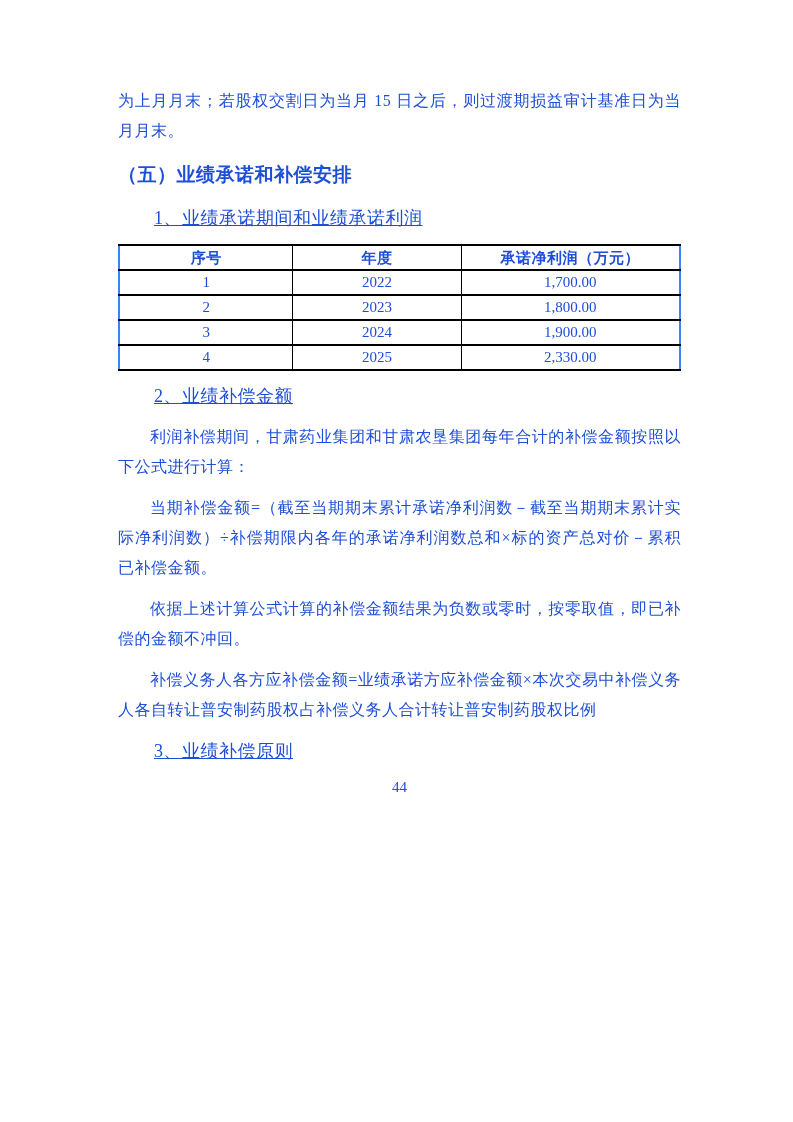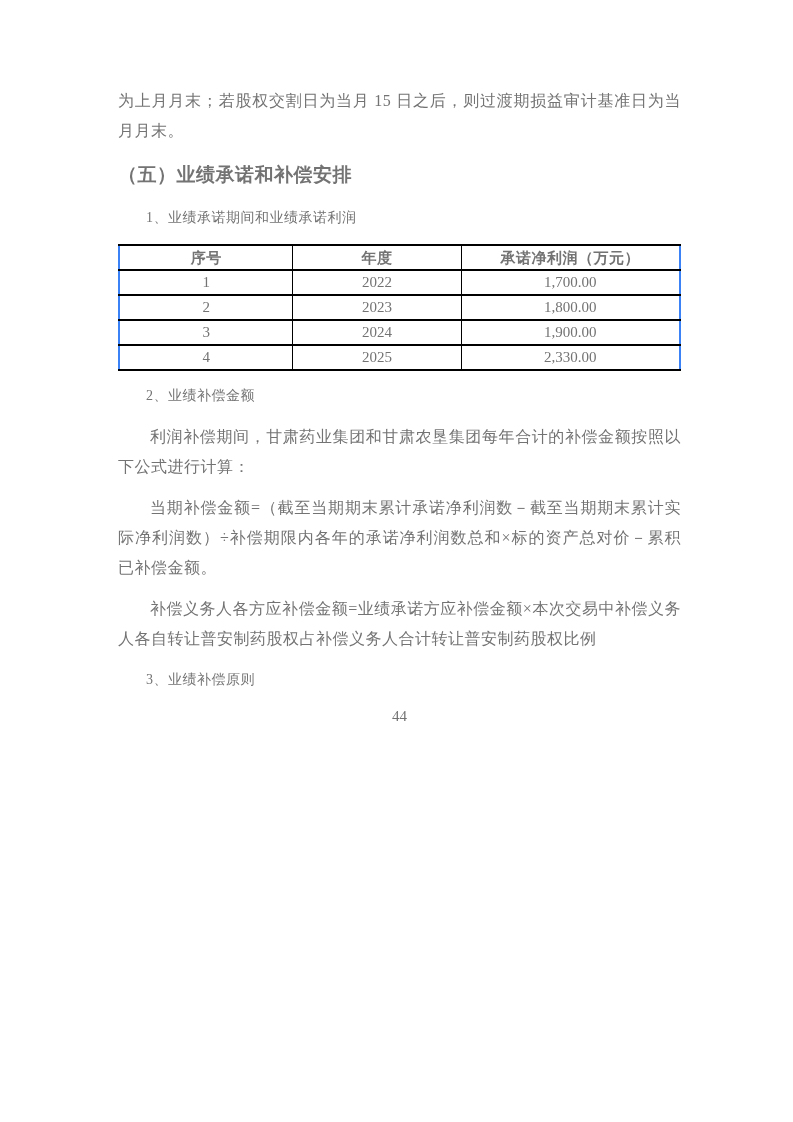--- a/index.html
+++ b/index.html
@@ -8,21 +8,21 @@
     background: #ffffff;
   }
   .page {
     position: relative;
     width: 793px;
     height: 1122px;
     background: #ffffff;
     box-sizing: border-box;
     padding: 86px 112px 0 118px;
     font-family: "Liberation Serif", "DejaVu Serif", serif;
-    color: #737373;
+    color: #1d4ed8;
     overflow: hidden;
   }
   .para {
     font-size: 16px;
     line-height: 30px;
     text-align: justify;
     margin: 0 0 11px 0;
     letter-spacing: 0.5px;
   }
   .indent {
@@ -34,25 +34,26 @@
   .section-heading {
     font-family: "Liberation Sans", "DejaVu Sans", sans-serif;
     font-weight: bold;
     font-size: 19px;
     line-height: 26px;
     margin: 16px 0 15px 0;
     letter-spacing: 0.5px;
     text-align: left;
   }
   .sub-heading {
-    font-size: 14px;
+    font-size: 18px;
     line-height: 30px;
     margin: 0 0 11px 0;
     text-indent: 2em;
     letter-spacing: 0.5px;
+    text-decoration: underline;
   }
   table.commitment {
     width: 100%;
     border-collapse: collapse;
     table-layout: fixed;
     margin: 4px 0 10px 0;
     border: 2px solid #3b82f6;
   }
   table.commitment th,
   table.commitment td {
@@ -135,20 +136,21 @@
     </tbody>
   </table>
 
 
   <p class="sub-heading">2、业绩补偿金额</p>
 
   <p class="para indent">利润补偿期间，甘肃药业集团和甘肃农垦集团每年合计的补偿金额按照以下公式进行计算：</p>
 
   <p class="para indent">当期补偿金额=（截至当期期末累计承诺净利润数－截至当期期末累计实际净利润数）÷补偿期限内各年的承诺净利润数总和×标的资产总对价－累积已补偿金额。</p>
 
+  <p class="para indent">依据上述计算公式计算的补偿金额结果为负数或零时，按零取值，即已补偿的金额不冲回。</p>
 
   <p class="para indent">补偿义务人各方应补偿金额=业绩承诺方应补偿金额×本次交易中补偿义务人各自转让普安制药股权占补偿义务人合计转让普安制药股权比例</p>
 
   <p class="sub-heading">3、业绩补偿原则</p>
 
 
   <div class="page-number">44</div>
 
 </div>
 

